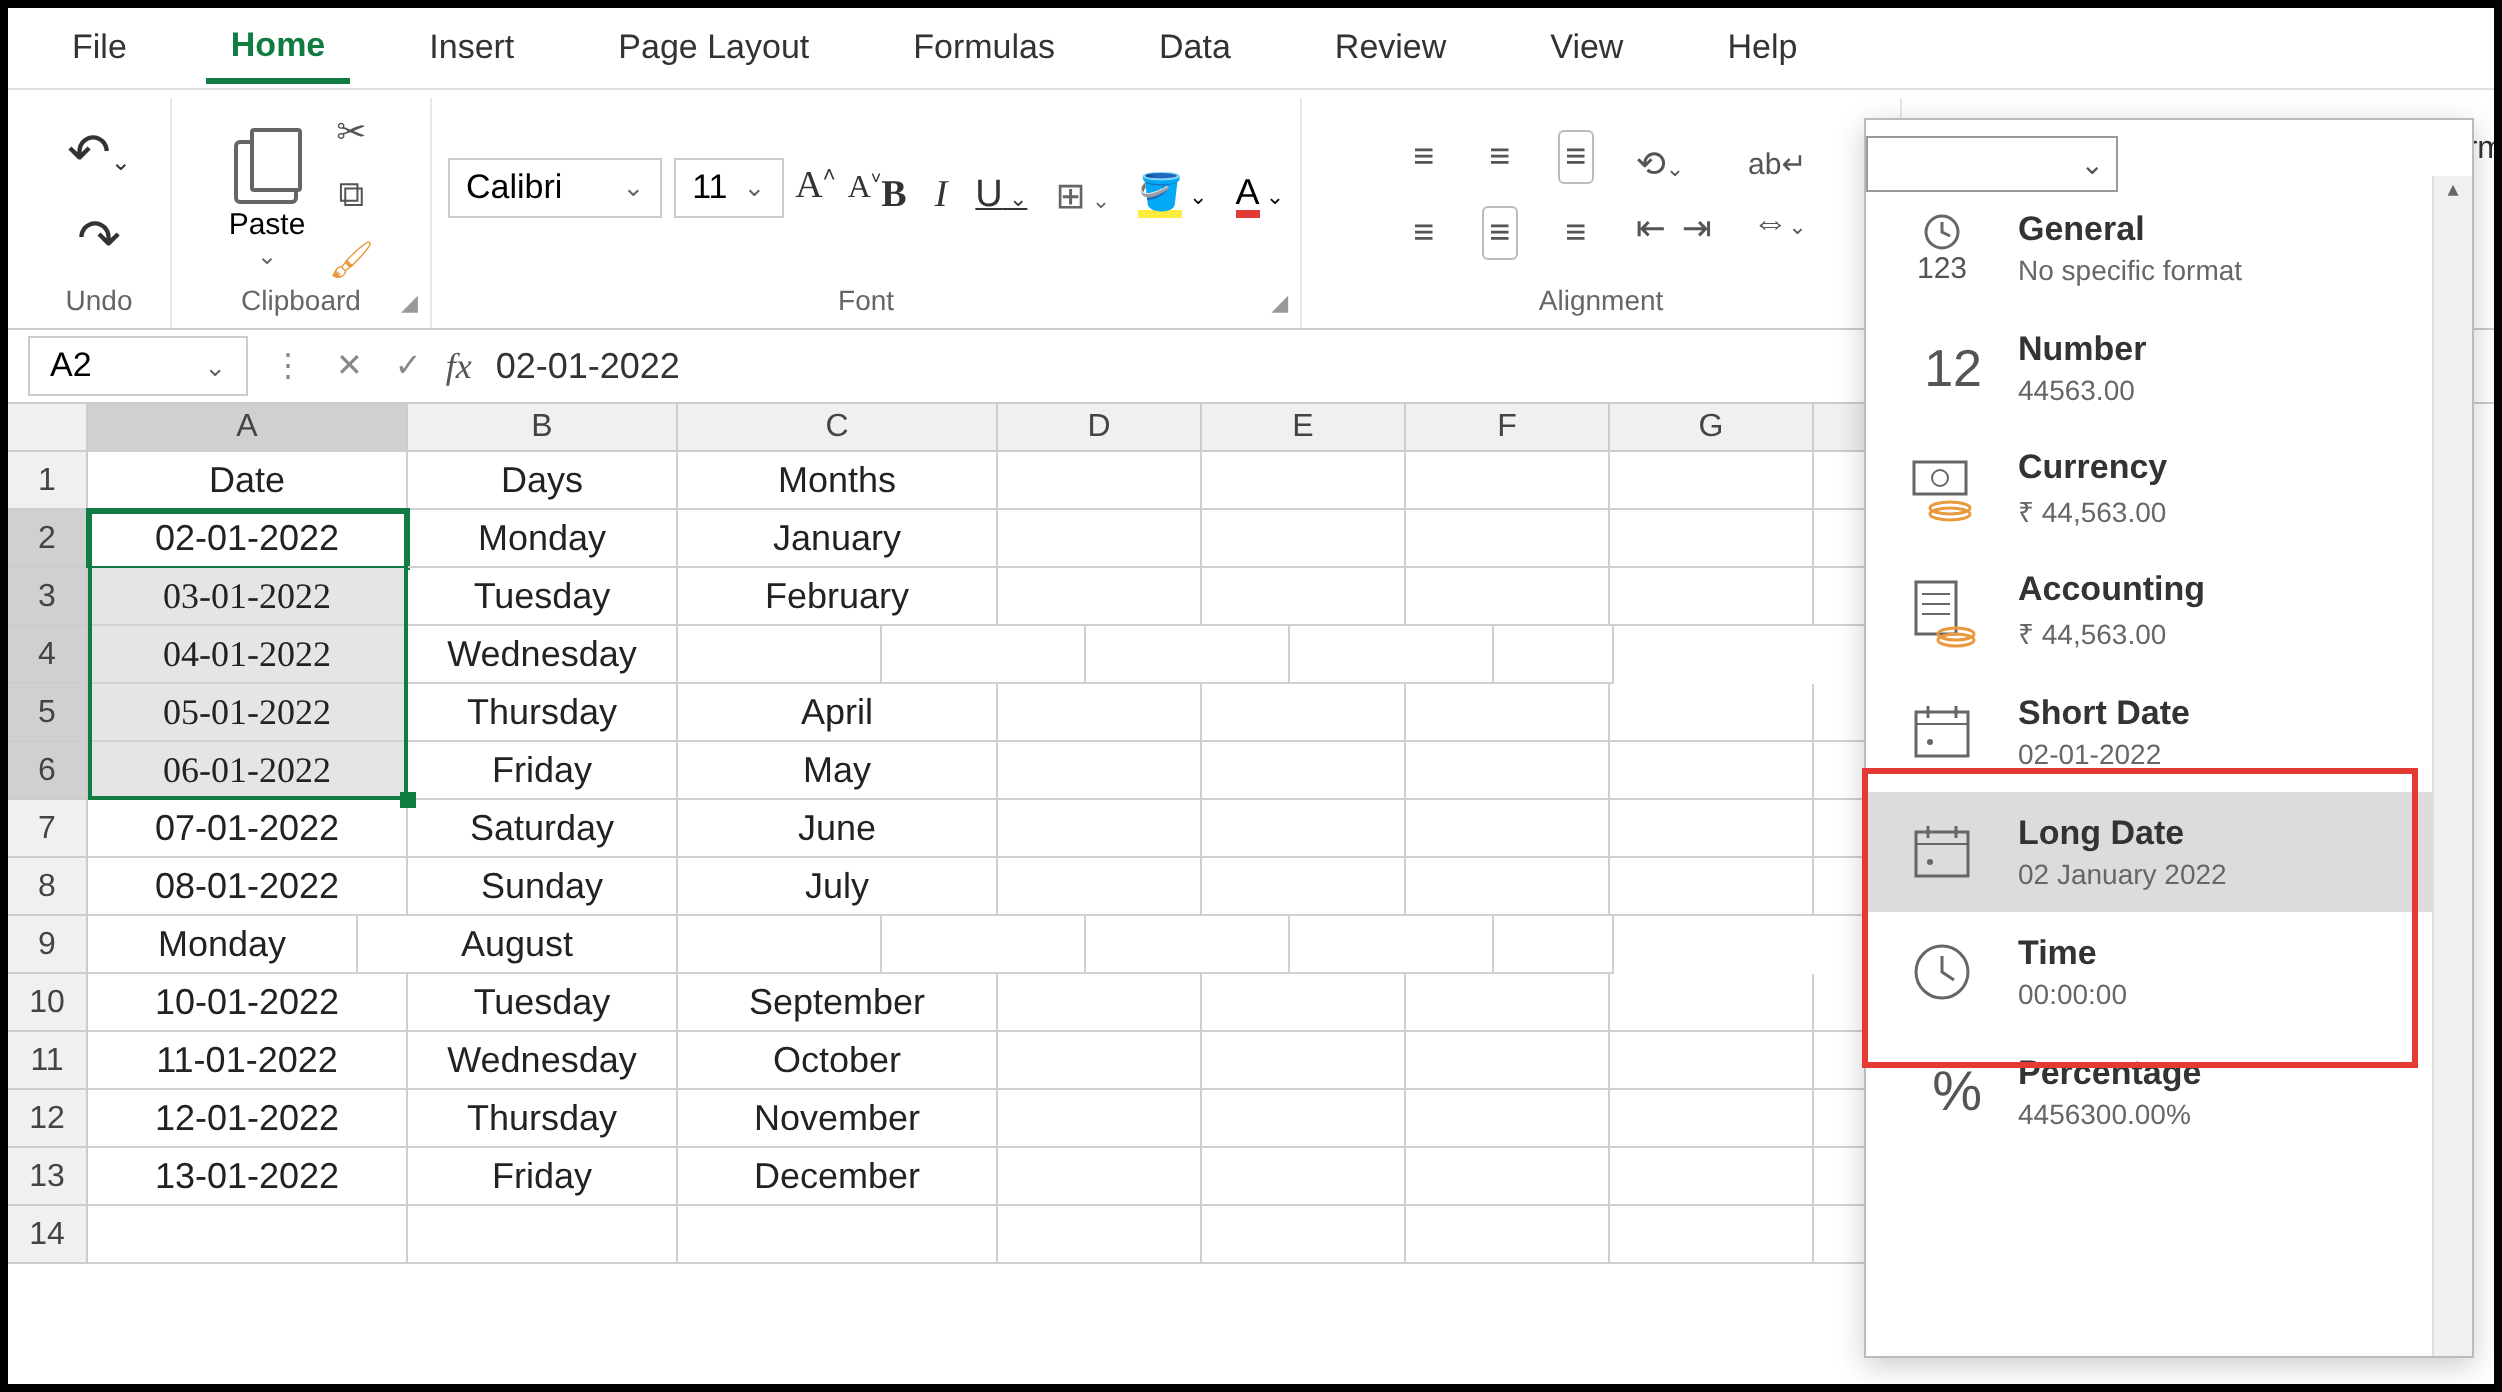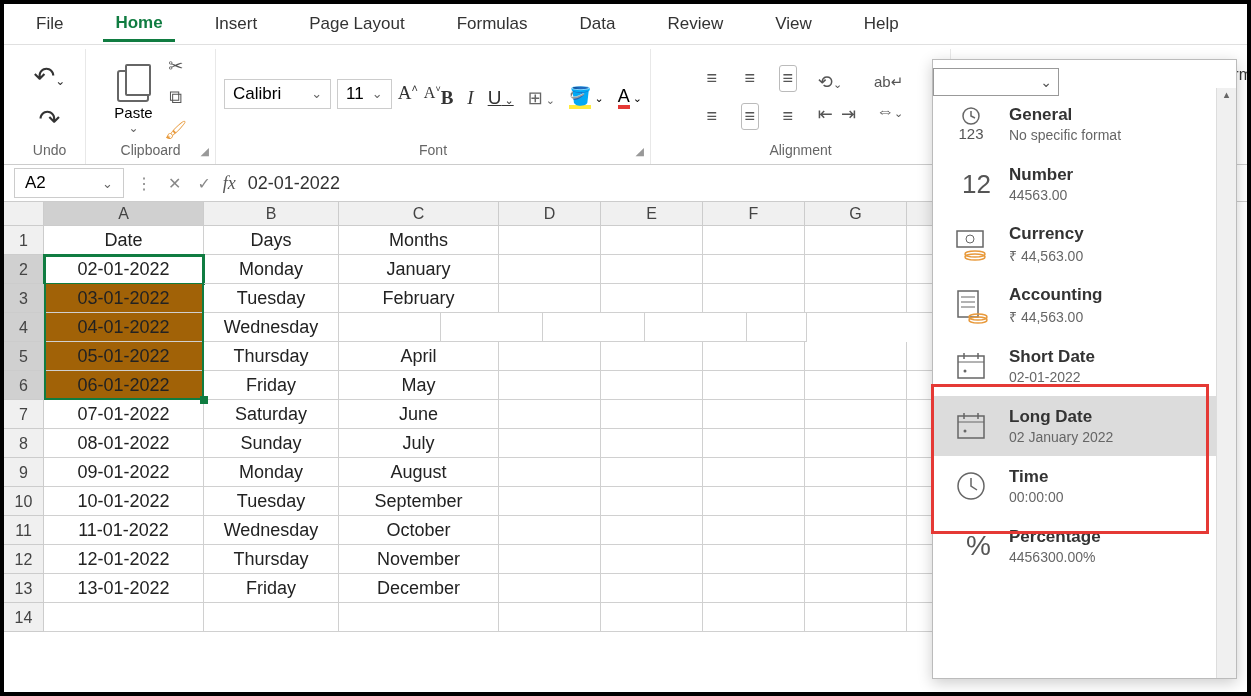--- a/index.html
+++ b/index.html
@@ -52,21 +52,21 @@
 .grid-area { position: relative; background: #fff; }
 .col-headers { display: flex; height: 24px; }
 .corner { width: 40px; border-right: 1px solid #ccc; border-bottom: 1px solid #ccc; background: #f0f0f0; }
 .colh { border-right: 1px solid #ccc; border-bottom: 1px solid #ccc; text-align: center; font-size: 16px; color: #444; line-height: 24px; background: #f0f0f0; }
 .colh.selcol { background: #d0d0d0; }
 
 .grid-row { display: flex; height: 29px; }
 .rowh { width: 40px; border-right: 1px solid #ccc; border-bottom: 1px solid #ccc; text-align: center; font-size: 16px; color: #444; line-height: 29px; background: #f0f0f0; }
 .rowh.selrow { background: #d0d0d0; }
 .cell { border-right: 1px solid #d0d0d0; border-bottom: 1px solid #d0d0d0; text-align: center; font-size: 18px; line-height: 29px; color: #222; }
-.cell.sel { background: #a16207; }
+.cell.sel { background: #e5e5e5; font-family: Liberation Serif, serif; }
 .cell.active { background: #fff; outline: 2px solid #107c41; outline-offset: -1px; }
 .sel-border { position: absolute; border: 2px solid #107c41; pointer-events: none; }
 .sel-handle { position: absolute; width: 8px; height: 8px; background: #107c41; }
 
 
 .format-dd { position: absolute; top: 55px; right: 10px; width: 305px; background: #fff; border: 1px solid #bbb; box-shadow: 0 4px 14px rgba(0,0,0,0.2); z-index: 100; }
 .format-combo { position: absolute; top: -1px; left: 0px; width: 126px; height: 28px; border: 1px solid #999; background: #fff; display: flex; justify-content: flex-end; align-items: center; padding-right: 6px; transform: translate(-10px, 4px); }
 .format-combo::after { content: '⌄'; font-size: 14px; color: #555; }
 .format-scroll { position: absolute; right: 0; top: 28px; width: 20px; bottom: 0; background: #f0f0f0; border-left: 1px solid #ddd; }
 .scroll-up { position: absolute; top: 0; width: 100%; text-align: center; font-size: 11px; color: #666; }
@@ -296,21 +296,20 @@
           <div class="cell" style="width:135px">Sunday</div>
           <div class="cell" style="width:160px">July</div>
           <div class="cell" style="width:102px"></div>
           <div class="cell" style="width:102px"></div>
           <div class="cell" style="width:102px"></div>
           <div class="cell" style="width:102px"></div>
           <div class="cell" style="width:60px"></div>
         </div>
         <div class="grid-row">
           <div class="rowh">9</div>
-          <div class="cell" style="width:160px">09-01-2022</div>
           <div class="cell" style="width:135px">Monday</div>
           <div class="cell" style="width:160px">August</div>
           <div class="cell" style="width:102px"></div>
           <div class="cell" style="width:102px"></div>
           <div class="cell" style="width:102px"></div>
           <div class="cell" style="width:102px"></div>
           <div class="cell" style="width:60px"></div>
         </div>
         <div class="grid-row">
           <div class="rowh">10</div>

